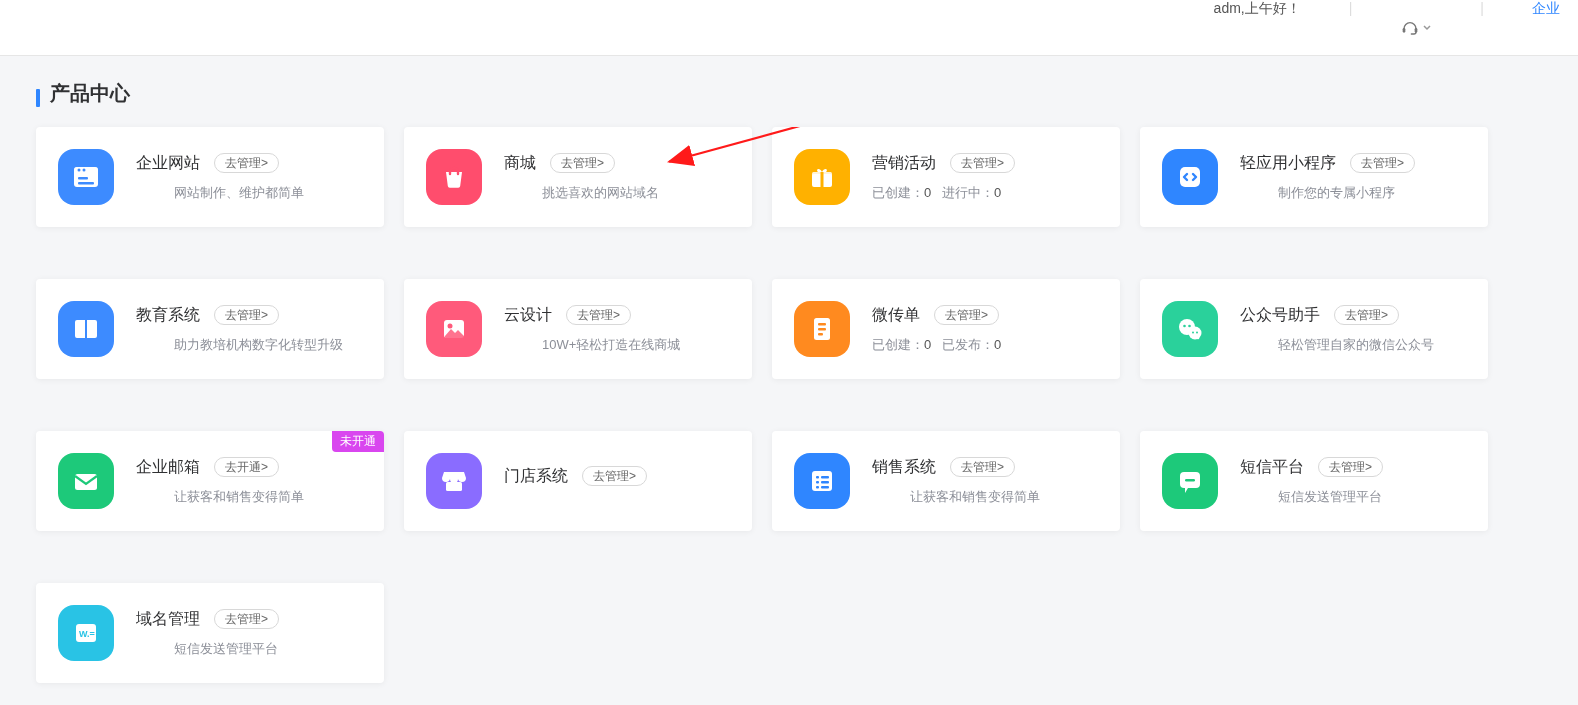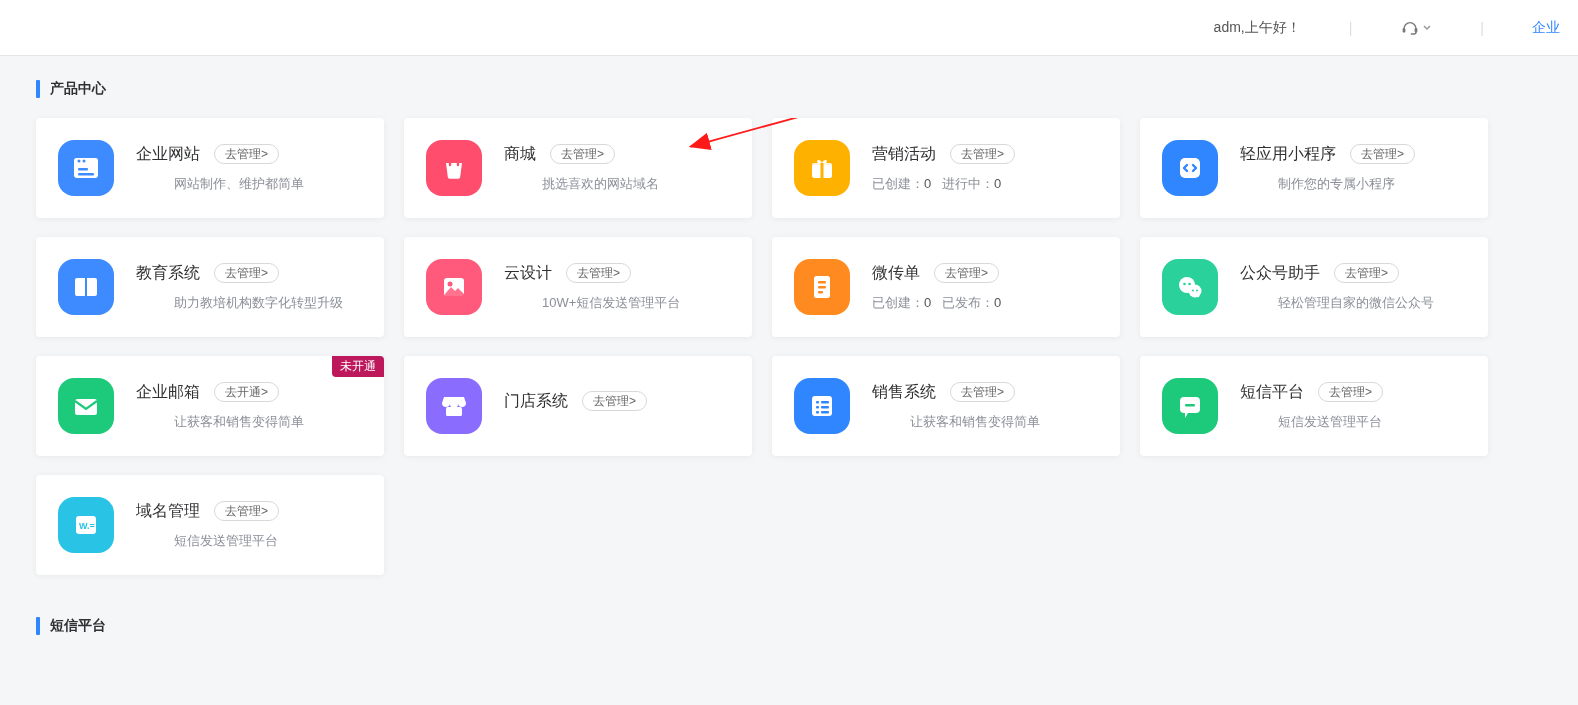--- a/index.html
+++ b/index.html
@@ -10,37 +10,37 @@
     --border:#e6e6e6;
     --title:#303133;
     --btn-border:#d8d8d8;
     --btn-text:#666;
     --accent:#2f86ff;
   }
   *{box-sizing:border-box;font-family:"Microsoft YaHei","PingFang SC","Helvetica Neue",Arial,sans-serif;}
   body{margin:0;background:var(--bg);color:var(--text);min-width:1578px;}
   .topbar{
     height:56px;background:#fff;border-bottom:1px solid var(--border);
-    display:flex;align-items:center;justify-content:flex-end;padding:0 18px;
+    display:flex;justify-content:flex-end;padding:0 18px;
     font-size:14px;color:#555;gap:36px;
   }
   .top-sep{color:#ddd;margin:0 12px;}
   .headset-icon{display:inline-flex;align-items:center;}
   .content{padding:24px 36px 12px 36px;}
   .section-title{
-    display:flex;align-items:flex-start;font-size:14px;color:var(--title);
+    display:flex;align-items:flex-end;font-size:20px;color:var(--title);
     font-weight:600;margin-bottom:20px;
   }
   .section-title::before{
     content:"";display:inline-block;width:4px;height:18px;background:var(--accent);
     margin-right:10px;border-radius:1px;
   }
   .grid{
     display:grid;grid-template-columns:repeat(4, 348px);grid-auto-rows:100px;
-    gap:19px 20px;
+    gap:52px 20px;
   }
   .card{
     position:relative;background:var(--card);border-radius:4px;
     box-shadow:0 1px 6px rgba(0,0,0,0.06);
     padding:20px 22px;display:flex;align-items:center;
   }
   .card .icon-wrap{
     width:56px;height:56px;border-radius:16px;display:flex;align-items:center;justify-content:center;
     flex:0 0 56px;margin-right:22px;
   }
@@ -50,21 +50,21 @@
   .card-title{font-size:16px;color:var(--title);font-weight:500;margin-right:14px;}
   .card-btn{
     font-size:12px;color:var(--btn-text);border:1px solid var(--btn-border);
     padding:0 10px;border-radius:12px;line-height:18px;background:#fff;cursor:pointer;
     white-space:nowrap;
   }
   .card-sub{font-size:13px;color:var(--muted);margin-top:10px;margin-left:38px;}
   .stat-line{font-size:13px;color:var(--muted);margin-top:10px;}
   .stat-line span.num{color:#555;}
   .badge{
-    position:absolute;top:0;right:0;background:#be185d;color:#fff;font-size:12px;
+    position:absolute;top:0;right:0;background:#d946ef;color:#fff;font-size:12px;
     padding:2px 8px;border-bottom-left-radius:4px;border-top-right-radius:4px;
   }
   .arrow-annot{
     position:absolute;left:0;top:0;width:100%;height:100%;pointer-events:none;
   }
   .grid-wrap{position:relative;}
   .top-link{color:#2f86ff;}
 </style>
 </head>
 <body>
@@ -247,21 +247,21 @@
           <div class="icon-wrap" style="background: rgb(255, 90, 123);">
             <svg viewBox="0 0 30 30">
               <use href="#ico-image"></use>
             </svg>
           </div>
           <div class="card-body">
             <div class="card-head">
               <span class="card-title">云设计</span>
               <span class="card-btn">去管理&gt;</span>
             </div>
-            <div class="card-sub">10W+短信发送管理平台</div>
+            <div class="card-sub">10W+轻松打造在线商城</div>
           </div>
         </div>
         <div class="card">
           <div class="icon-wrap" style="background: rgb(255, 138, 31);">
             <svg viewBox="0 0 30 30">
               <use href="#ico-page"></use>
             </svg>
           </div>
           <div class="card-body">
             <div class="card-head">

